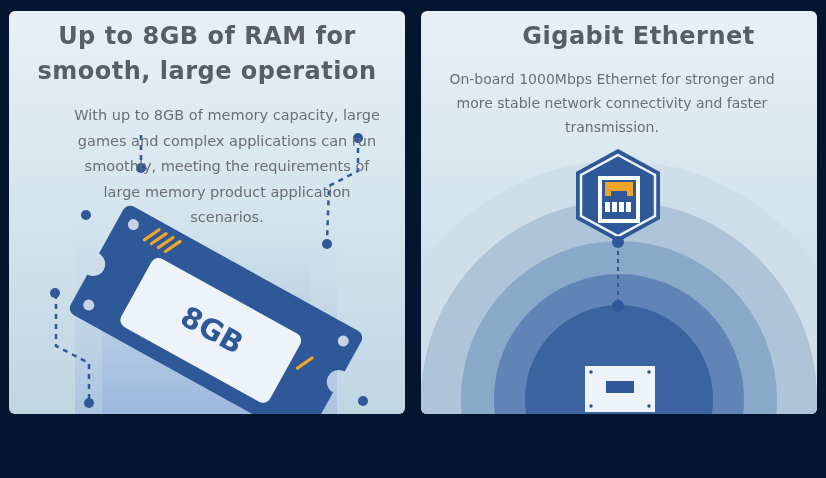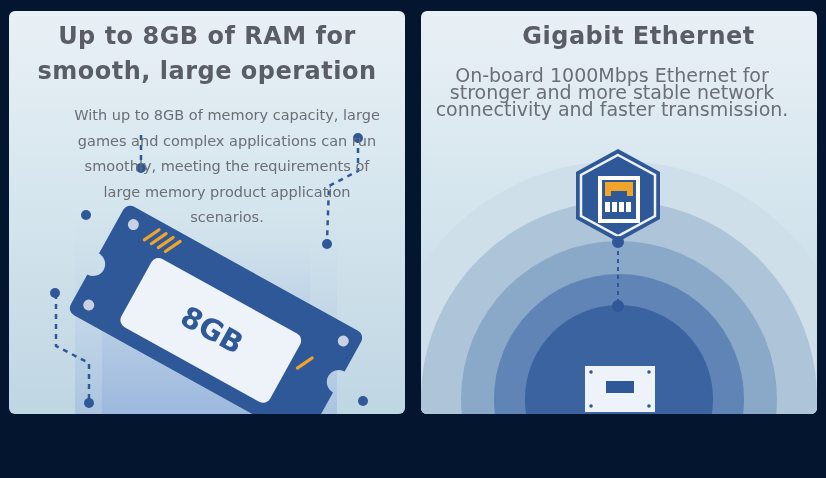--- a/index.html
+++ b/index.html
@@ -36,21 +36,21 @@
       left: 16px; right: 16px;
       text-align: center;
       color: #6b6e75;
       font-size: 14.5px;
       line-height: 25.5px;
       z-index: 3;
     }
     #ram-title { top: 8px; }
     #ram-desc { top: 92px; margin-left: 40px; }
     #eth-title { top: 8px; margin-left: 39px; }
-    #eth-desc { top: 56px; left: 10px; right: 24px; line-height: 17px; font-size: 19px; }
+    #eth-desc { top: 56px; left: 10px; right: 24px; line-height: 24px; font-size: 14px; }
     svg.art { position: absolute; left: 0; top: 0; z-index: 2; }
     svg.art-back { position: absolute; left: 0; top: 0; z-index: 1; }
   </style>
 </head>
 <body>
 
 <div class="card" id="card-ram">
 
   <svg class="art-back" width="396" height="459" viewBox="0 0 396 459">
     <defs>

